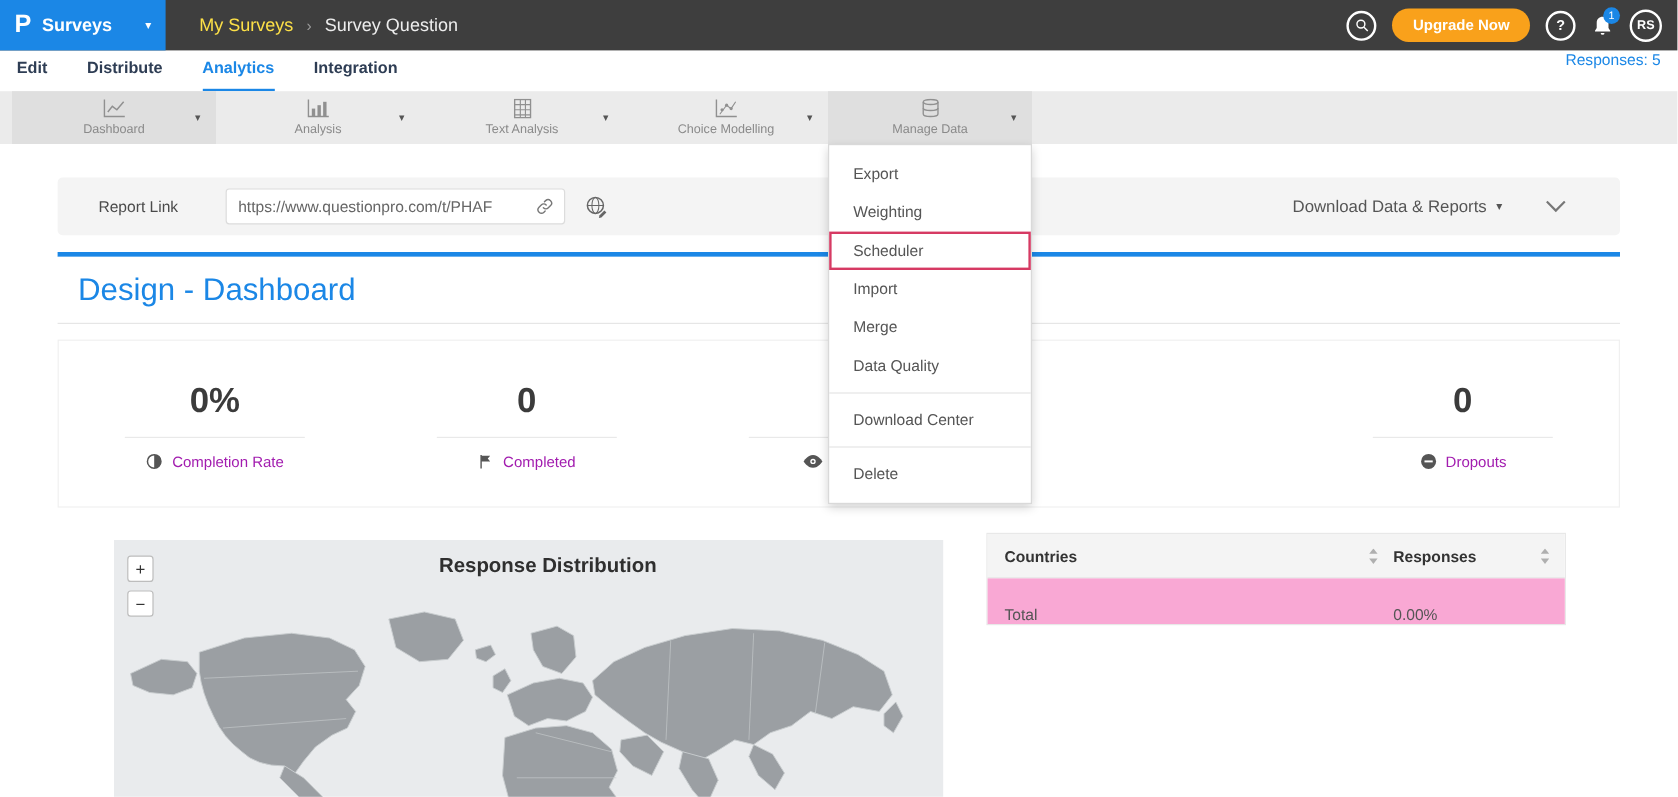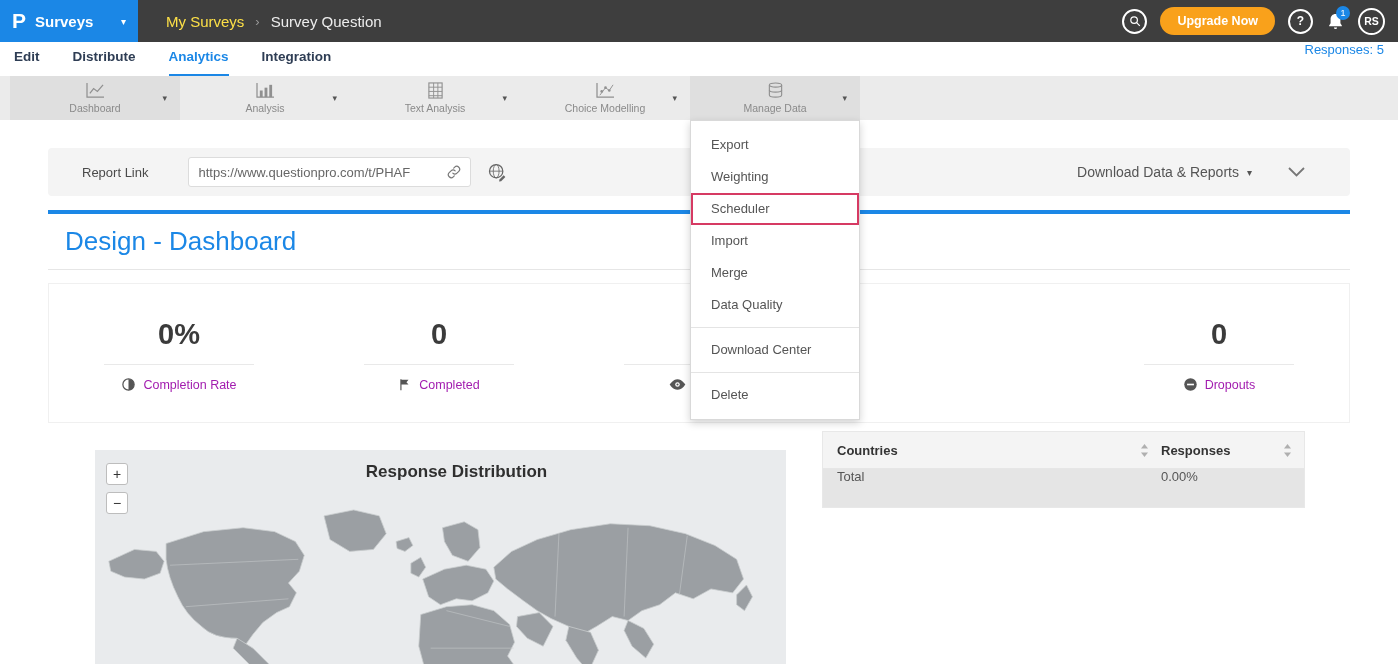--- a/index.html
+++ b/index.html
@@ -67,26 +67,26 @@
   .stat-label { display:flex; align-items:center; justify-content:center; gap:7px; font-size:12.5px; color:#a21caf; }
 
   
   .map-card { position:absolute; left:95px; top:450px; width:691px; height:300px; background:#E9EBED; overflow:hidden; }
   .map-title { text-align:center; font-size:17px; font-weight:bold; color:#2F2F2F; margin-top:12px;margin-left:32px; }
   .zoom-controls { position:absolute; top:13px; left:11px; display:flex; flex-direction:column; gap:7px; z-index:5; }
   .zoom-btn { width:22px; height:22px; background:#fff; border:1px solid #BDBDBD; border-radius:3px; font-size:14px; color:#333; display:flex; align-items:center; justify-content:center; cursor:pointer; }
   .map-svg { position:absolute; top:50px; left:0; cursor:grab; }
 
   
-  .table-card { position:absolute; left:822px; top:431px; width:483px; border:1px solid #E8E8E8; background:#fff; }
+  .table-card { position:absolute; left:822px; top:444px; width:483px; border:1px solid #E8E8E8; background:#fff; }
   .tbl-header { display:flex; background:#F4F4F4; border-bottom:1px solid #E6E6E6; height:37px; align-items:center; }
   .th { font-size:13px; font-weight:bold; color:#333; display:flex; align-items:center; justify-content:space-between; cursor:pointer; }
   .th-countries { flex:1; padding:0 12px 0 14px; }
   .th-responses { width:143px; padding-right:12px; }
-  .tbl-row { display:flex; height:38px; align-items:flex-start; background:#e5e5e5; }
+  .tbl-row { display:flex; height:38px; align-items:flex-end; background:#f9a8d4; }
   .td-country { flex:1; padding-left:14px; font-size:13px; color:#555; }
   .td-responses { width:143px; font-size:13px; color:#555; }
 </style>
 </head>
 <body>
 
 <div class="topbar">
   <div class="logo-box">
     <span class="logo-p">P</span>
     <span class="logo-text">Surveys</span>

